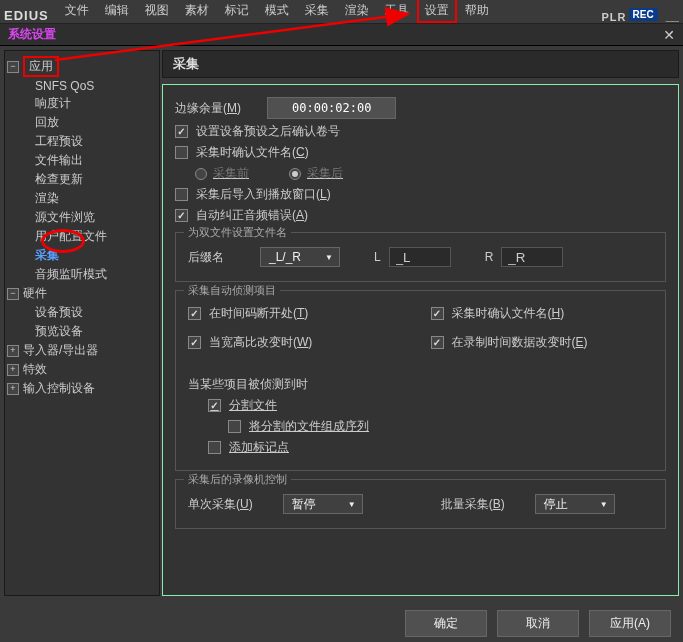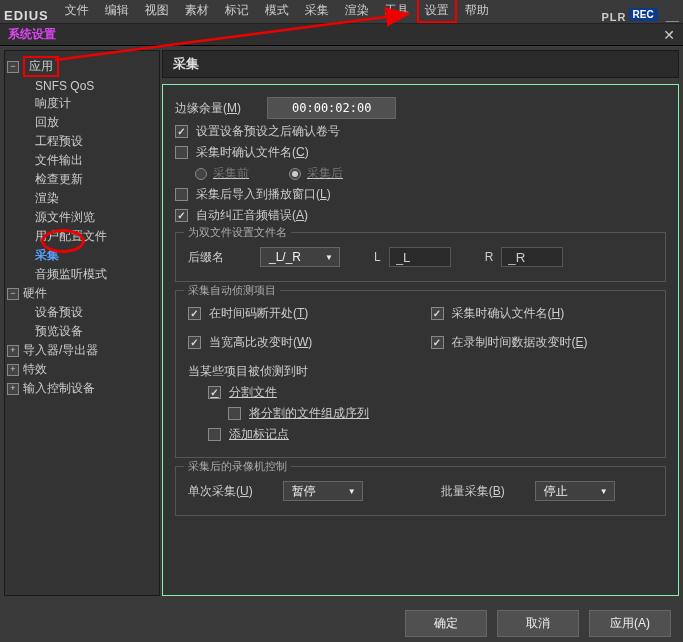--- a/index.html
+++ b/index.html
@@ -238,21 +238,21 @@
             </div>
           <div class="row">
               <span class="checkbox checked"></span>
               <span class="label"><span>当宽高比改变时(</span><span class="ul">W</span><span>)</span></span>
             </div>
           <div class="row">
               <span class="checkbox checked"></span>
               <span class="label"><span>在录制时间数据改变时(</span><span class="ul">E</span><span>)</span></span>
             </div>
         </div>
-        <div class="row" style="margin-top:8px;align-items:flex-end;">
+        <div class="row" style="margin-top:21px;align-items:flex-end;">
             <span class="label">当某些项目被侦测到时</span>
           </div>
         <div class="row indent">
             <span class="checkbox checked"></span>
             <span class="label">分割文件</span>
           </div>
         <div class="row indent" style="padding-left:40px;">
             <span class="checkbox"></span>
             <span class="label">将分割的文件组成序列</span>
           </div>

